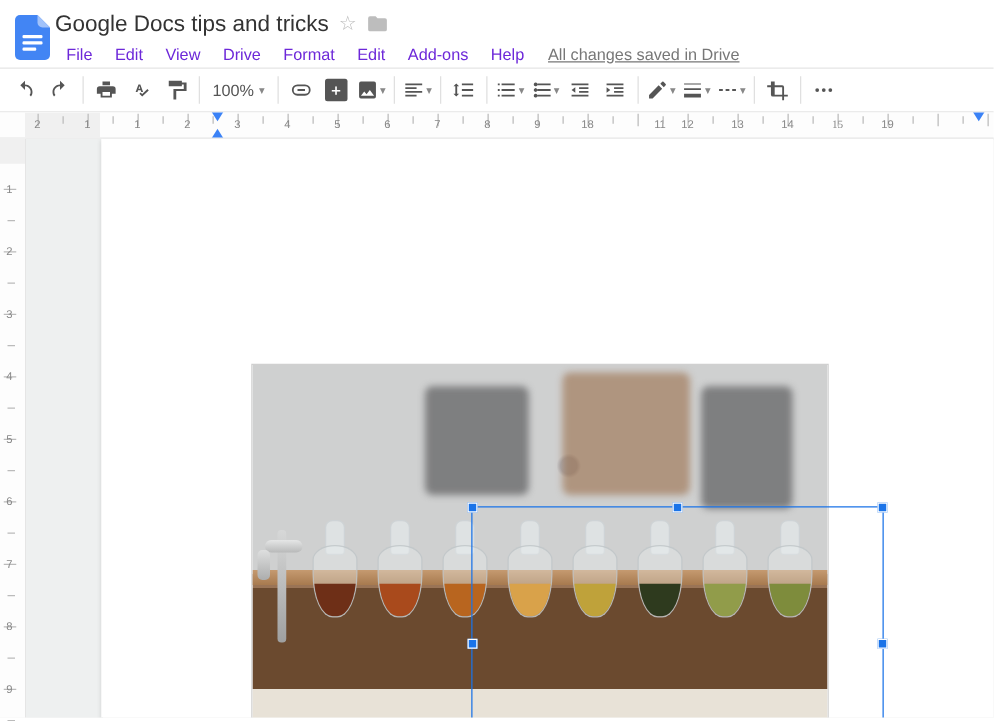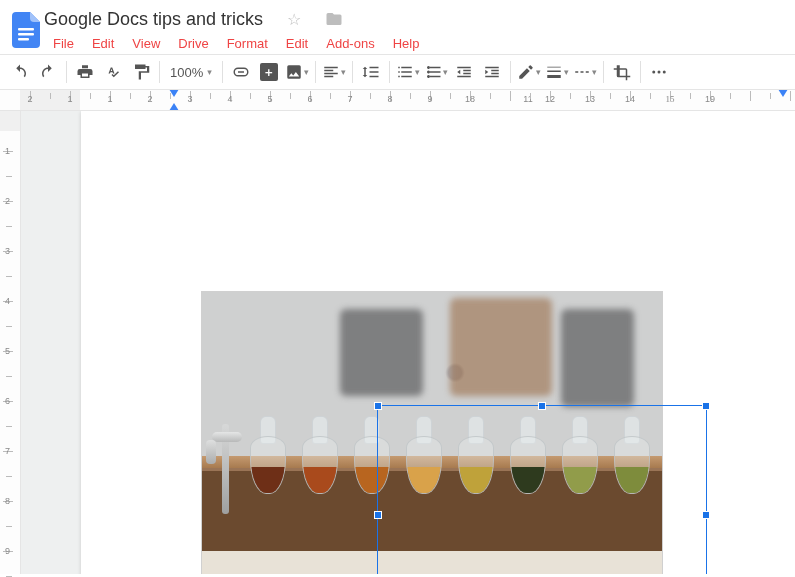--- a/index.html
+++ b/index.html
@@ -1,25 +1,25 @@
 <!DOCTYPE html>
 <html><head>
 <meta charset="utf-8">
 <style>
   html, body { margin:0; padding:0; font-family: Arial, Helvetica, sans-serif; background:#fff; color:#333; }
   body { width:795px; height:577px; overflow:hidden; position:relative; }
   
   .hdr { display:flex; align-items:flex-start; padding:6px 8px 0 8px; }
   .docs-logo { width:36px; height:48px; display:flex; align-items:center; justify-content:center; }
   .title-wrap { flex:1; }
-  .title-row { display:flex; align-items:center; gap:24px; height:26px; }
+  .title-row { display:flex; align-items:center; gap:8px; height:26px; }
   .doc-title { font-size:18px; color:#333; letter-spacing:0; }
   .star, .folder { color:#bdbdbd; font-size:16px; cursor:pointer; }
   .menu-row { display:flex; align-items:center; gap:0; height:22px; margin-top:0px; }
-  .menu-item { font-size:13px; color:#ef4444; padding:2px 9px; border-radius:2px; cursor:pointer; }
+  .menu-item { font-size:13px; color:#6d28d9; padding:2px 9px; border-radius:2px; cursor:pointer; }
   .menu-status { margin-left:10px; font-size:13px; color:#777; text-decoration:underline; cursor:pointer; }
   
   .toolbar { display:flex; align-items:center; gap:0; padding:4px 6px; border-top:1px solid #e5e5e5; border-bottom:1px solid #e5e5e5; height:36px; box-sizing:border-box; }
   .tb-btn { width:28px; height:28px; display:flex; align-items:center; justify-content:center; color:#555; cursor:pointer; border-radius:2px; }
   .tb-sep { width:1px; height:22px; background:#e0e0e0; margin:0 4px; }
   .tb-drop { display:flex; align-items:center; gap:4px; padding:0 6px; height:28px; cursor:pointer; color:#555; font-size:13px; }
   .tb-drop .caret { font-size:9px; color:#888; }
   .ic-sq { width:18px; height:18px; background:#555; border-radius:2px; display:flex; align-items:center; justify-content:center; color:#fff; font-size:12px; font-weight:bold; }
   .dd { display:flex; gap:1px; align-items:center;}
   .dd .caret { font-size:9px; color:#888; }
@@ -96,20 +96,21 @@
     </div>
     <div class="menu-row">
       <span class="menu-item">File</span>
       <span class="menu-item">Edit</span>
       <span class="menu-item">View</span>
       <span class="menu-item">Drive</span>
       <span class="menu-item">Format</span>
       <span class="menu-item">Edit</span>
       <span class="menu-item">Add-ons</span>
       <span class="menu-item">Help</span>
+      <span class="menu-status">All changes saved in Drive</span>
     </div>
   </div>
 </div>
 
 <div class="toolbar">
   <div class="tb-btn">
       <svg width="18" height="18" viewBox="0 0 24 24">
         <path fill="#555" d="M12 5V2L7 7l5 5V8c3.3 0 6 2.7 6 6 0 1.3-.4 2.5-1.1 3.4l1.5 1.5C19.4 17.6 20 15.9 20 14c0-4.4-3.6-8-8-8z"></path>
       </svg>
     </div>

